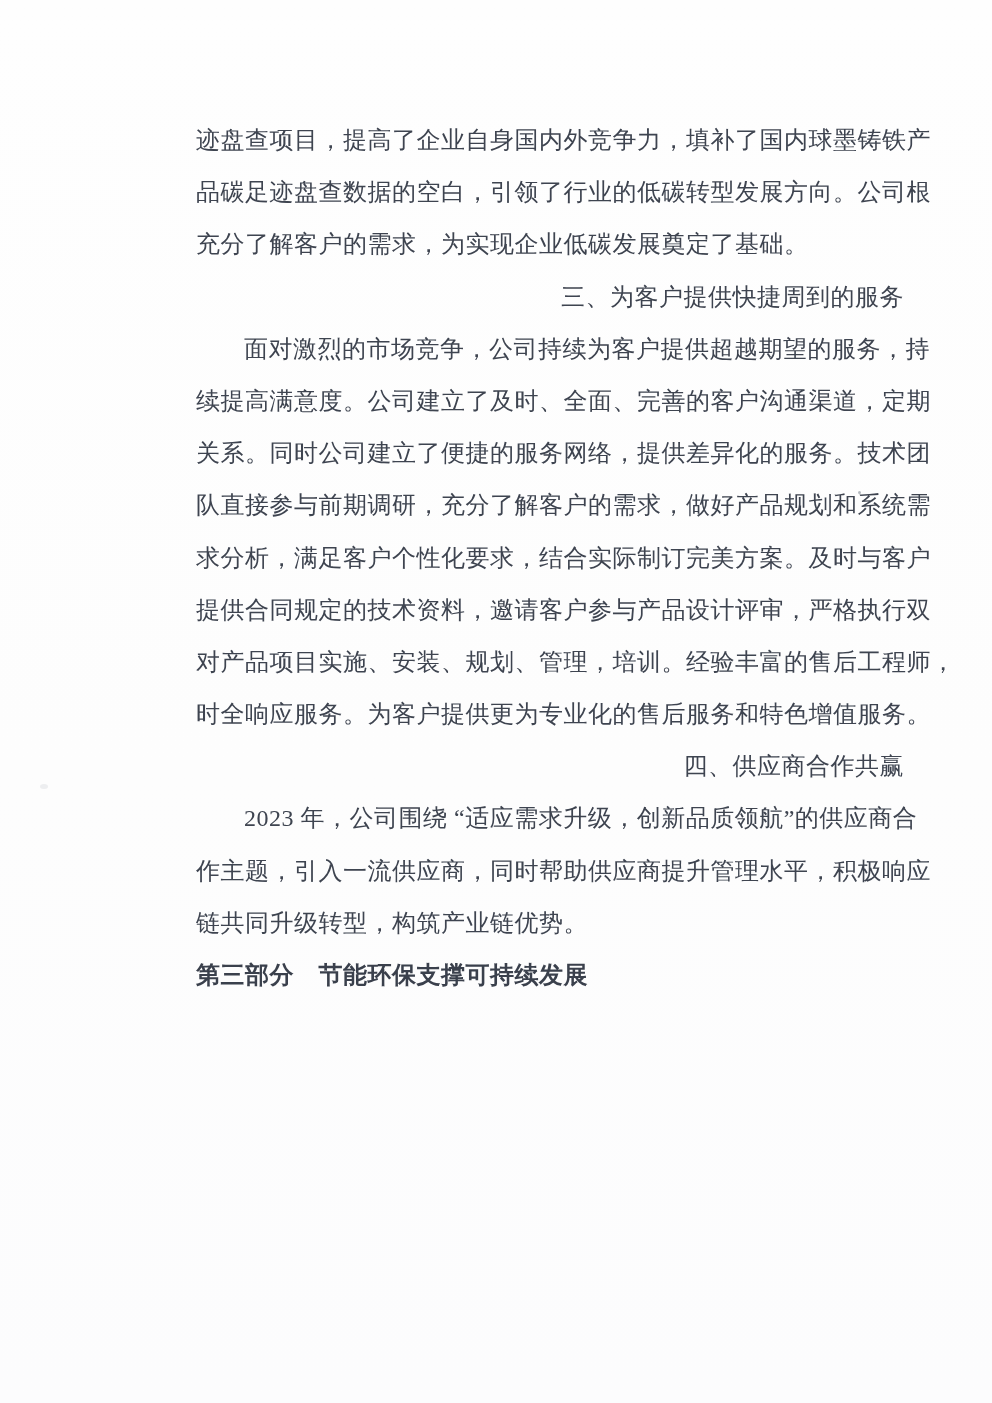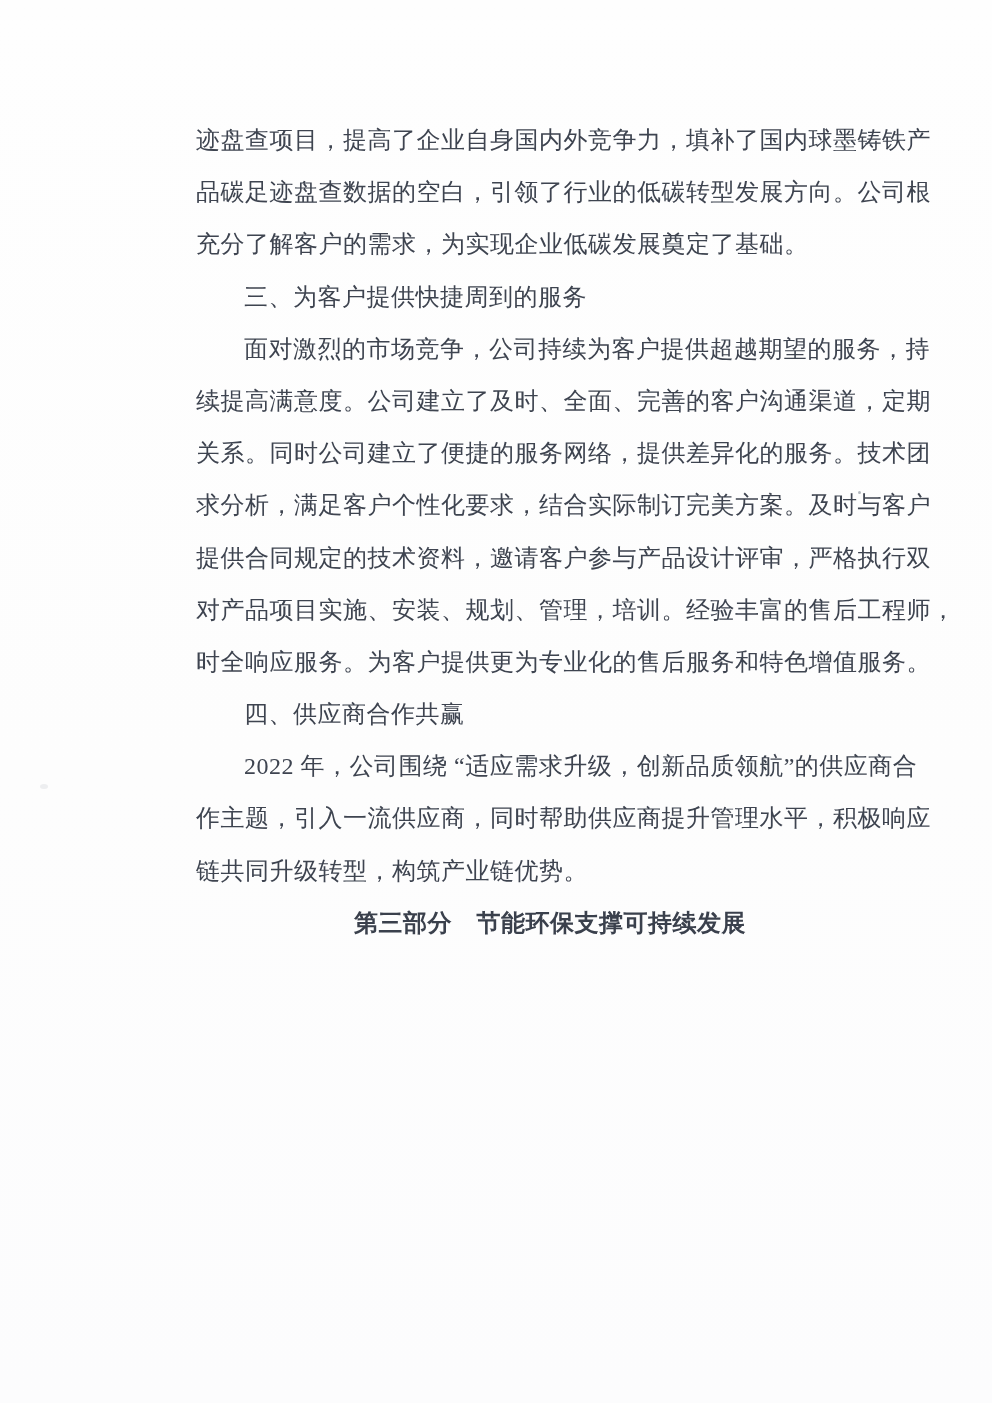--- a/index.html
+++ b/index.html
@@ -34,23 +34,24 @@
     letter-spacing: 0.5px;
     text-align: left;
     white-space: nowrap;
     margin-left: 42px;
   }
   .line {
     height: 52.2px;
   }
   .line.indent {
     text-indent: 48px;
+    text-align: right;
   }
   .line.part-heading {
-    text-align: center;
+    text-align: left;
     font-weight: 600;
     white-space: normal;
     color: #3a404c;
   }
   .artifact-dot {
     position: absolute;
     left: 858px;
     top: 491px;
     width: 3px;
     height: 3px;
@@ -78,28 +79,29 @@
 
     <div class="line">迹盘查项目，提高了企业自身国内外竞争力，填补了国内球墨铸铁产</div>
     <div class="line">品碳足迹盘查数据的空白，引领了行业的低碳转型发展方向。公司根</div>
     <div class="line">充分了解客户的需求，为实现企业低碳发展奠定了基础。</div>
 
     <div class="line indent">三、为客户提供快捷周到的服务</div>
 
     <div class="line indent">面对激烈的市场竞争，公司持续为客户提供超越期望的服务，持</div>
     <div class="line">续提高满意度。公司建立了及时、全面、完善的客户沟通渠道，定期</div>
     <div class="line">关系。同时公司建立了便捷的服务网络，提供差异化的服务。技术团</div>
+    <div class="line">队直接参与前期调研，充分了解客户的需求，做好产品规划和系统需</div>
     <div class="line">求分析，满足客户个性化要求，结合实际制订完美方案。及时与客户</div>
     <div class="line">提供合同规定的技术资料，邀请客户参与产品设计评审，严格执行双</div>
     <div class="line">对产品项目实施、安装、规划、管理，培训。经验丰富的售后工程师，</div>
     <div class="line">时全响应服务。为客户提供更为专业化的售后服务和特色增值服务。</div>
 
     <div class="line indent">四、供应商合作共赢</div>
 
-    <div class="line indent">2022 年，公司围绕 “适应需求升级，创新品质领航”的供应商合</div>
+    <div class="line indent">2023 年，公司围绕 “适应需求升级，创新品质领航”的供应商合</div>
     <div class="line">作主题，引入一流供应商，同时帮助供应商提升管理水平，积极响应</div>
     <div class="line">链共同升级转型，构筑产业链优势。</div>
 
     <div class="line part-heading">第三部分　节能环保支撑可持续发展</div>
 
   </div>
 
   <div class="artifact-dot"></div>
   <div class="artifact-smudge"></div>
 

